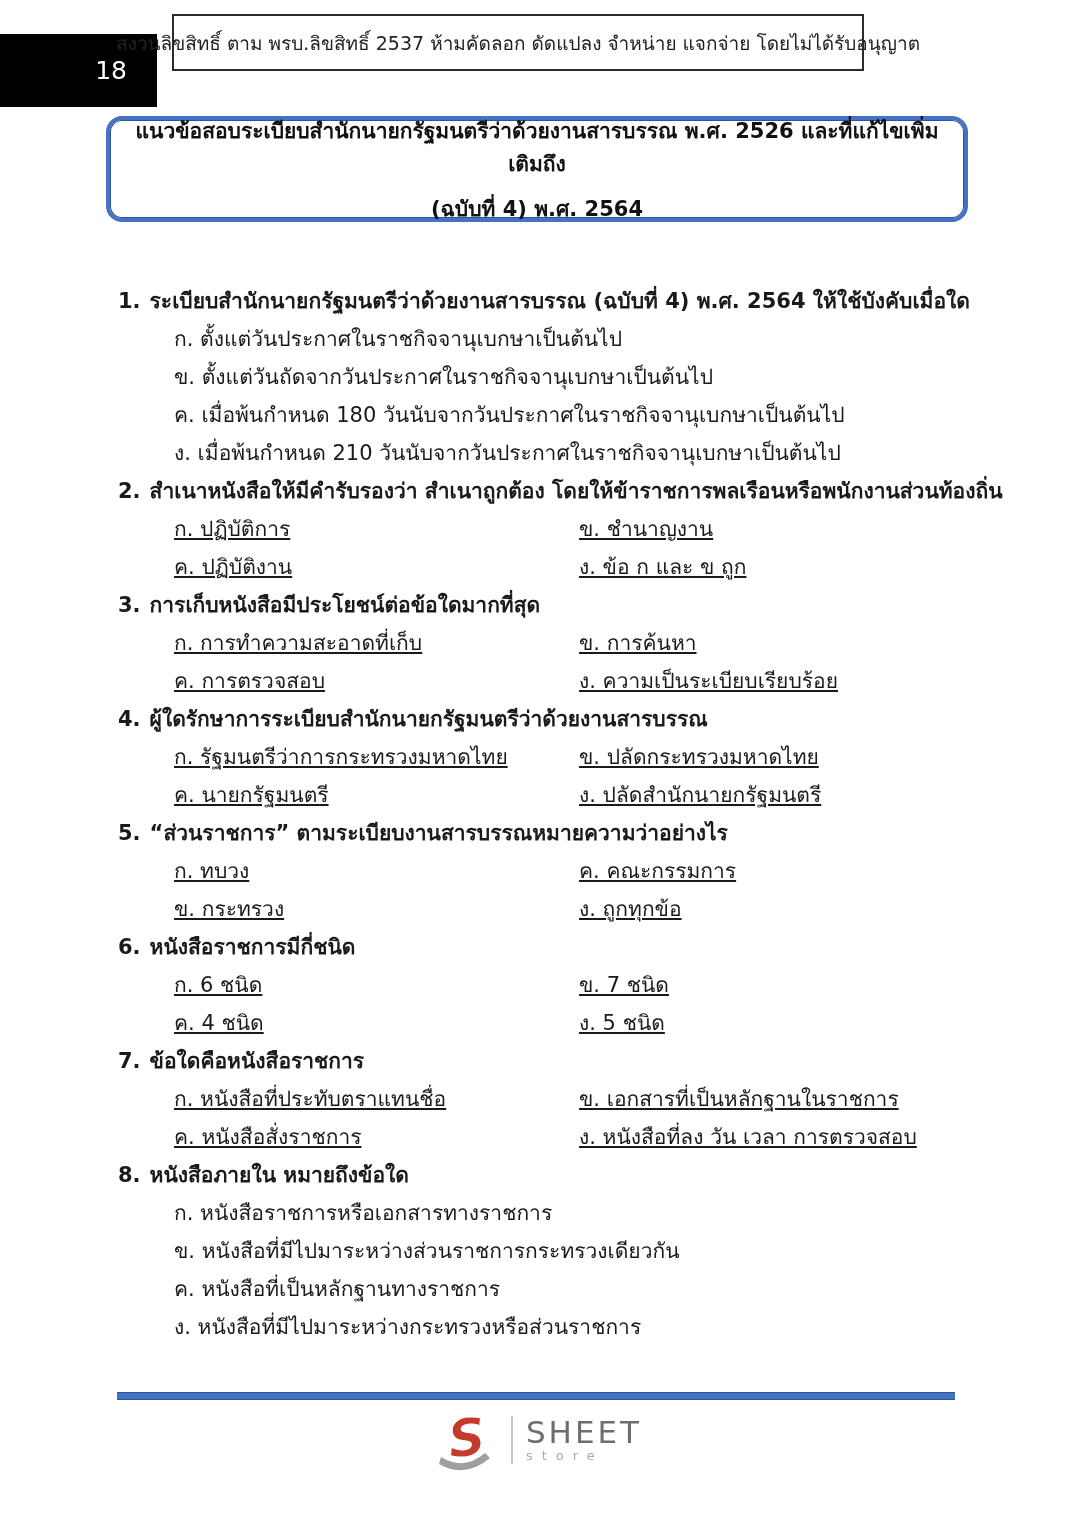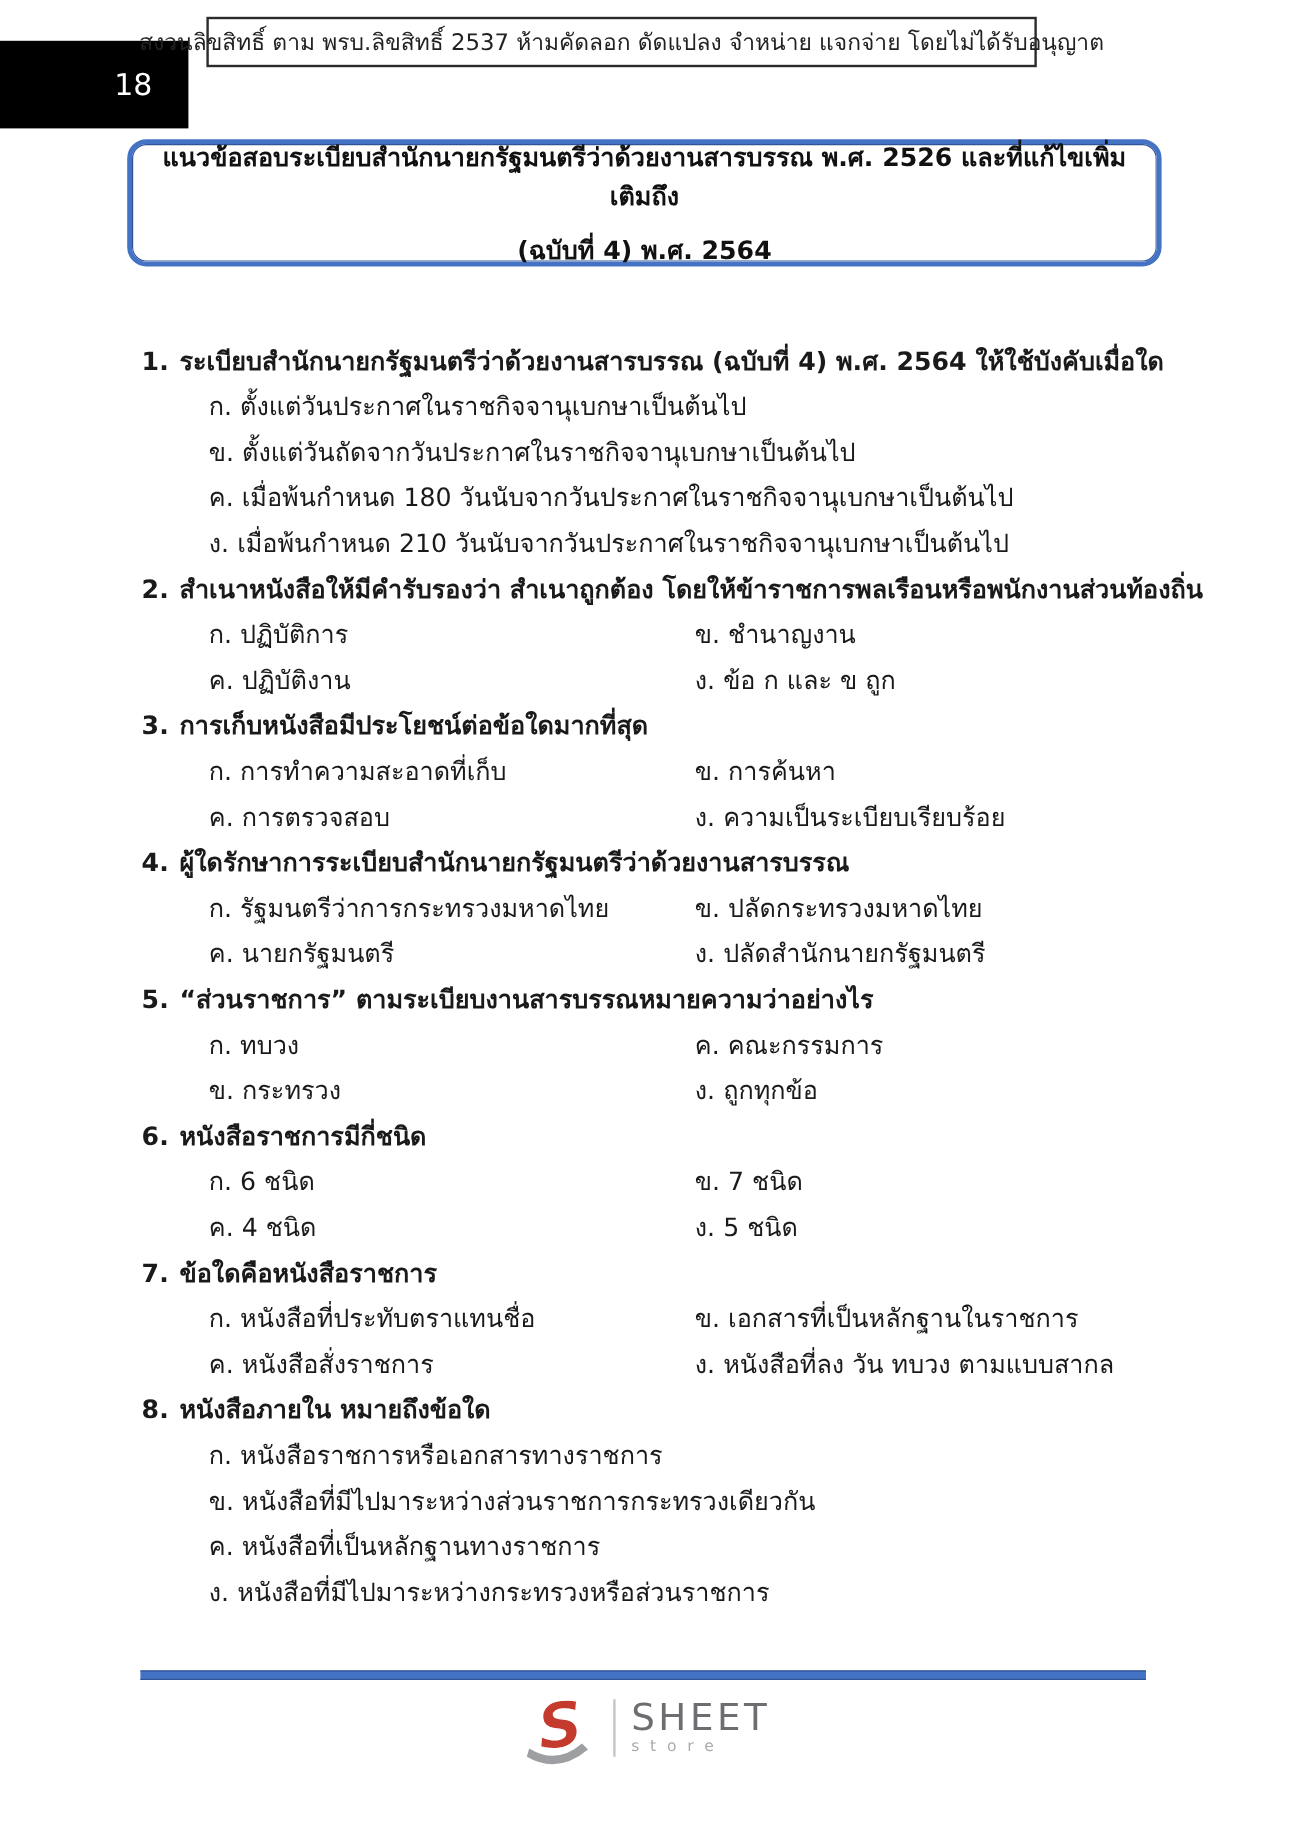--- a/index.html
+++ b/index.html
@@ -9,21 +9,21 @@
     overflow:hidden;
   }
   
   .pagenum-box {
     position:absolute; left:0; top:34px; width:157px; height:73px;
     background:#000000; color:#ffffff; display:flex; align-items:center;
     justify-content:flex-end; padding-right:30px; box-sizing:border-box;
     font-size:25px;
   }
   .copyright-box {
-    position:absolute; left:172px; top:14px; width:692px; height:42px;
+    position:absolute; left:172px; top:14px; width:692px; height:57px;
     border:2px solid #2b2b2b; box-sizing:border-box;
     display:flex; align-items:center; justify-content:center;
     font-size:19px; color:#222; white-space:nowrap;
   }
   
   .title-box {
     position:absolute; left:106px; top:116px; width:862px; height:106px;
     border:4px solid #4472C4; border-radius:16px; box-sizing:border-box;
     box-shadow: inset 0 0 0 1px #2f5496;
     display:flex; flex-direction:column; align-items:center; justify-content:center;
@@ -31,21 +31,21 @@
     padding:0 24px;
   }
   
   .content { position:absolute; left:118px; top:282px; width:844px; font-size:21px; }
   .question-block { margin:0; }
   .qrow { line-height:38px; font-weight:700; white-space:nowrap; }
   .qrow .qnum { display:inline-block; margin-right:9px; }
   .qcont { line-height:38px; font-weight:700; }
   .choice { line-height:38px; font-weight:400; white-space:nowrap; }
   .choices-list { padding-left:56px; }
-  .choices-grid { display:grid; grid-template-columns:405px 1fr; padding-left:56px; }
+  .choices-grid { display:grid; grid-template-columns:405px 1fr; padding-left:56px;text-decoration:underline; }
   
   .footer-rule {
     position:absolute; left:117px; top:1392px; width:838px; height:6px;
     background:#4472C4; border-top:1px solid #2f5496; border-bottom:1px solid #2f5496;
   }
   .logo { position:absolute; left:0; top:1408px; width:1076px;
     display:flex; align-items:center; justify-content:center; gap:13px; }
   .logo-divider { width:2px; height:48px; background:#c3c5c7; }
   .logo-text { display:flex; flex-direction:column; }
   .logo-brand { font-size:31px; font-weight:400; color:#6d6e71; letter-spacing:3px; line-height:30px; }
@@ -143,21 +143,21 @@
     </div>
 
     <div class="question-block">
       <div class="qrow">
         <span class="qnum">7.</span><span>ข้อใดคือหนังสือราชการ</span>
       </div>
       <div class="choices-grid">
         <div class="choice">ก. หนังสือที่ประทับตราแทนชื่อ</div>
         <div class="choice">ข. เอกสารที่เป็นหลักฐานในราชการ</div>
         <div class="choice">ค. หนังสือสั่งราชการ</div>
-        <div class="choice">ง. หนังสือที่ลง วัน ทบวง ตามแบบสากล</div>
+        <div class="choice">ง. หนังสือที่ลง วัน เวลา การตรวจสอบ</div>
       </div>
     </div>
 
     <div class="question-block">
       <div class="qrow">
         <span class="qnum">8.</span><span>หนังสือภายใน หมายถึงข้อใด</span>
       </div>
       <div class="choices-list">
         <div class="choice">ก. หนังสือราชการหรือเอกสารทางราชการ</div>
         <div class="choice">ข. หนังสือที่มีไปมาระหว่างส่วนราชการกระทรวงเดียวกัน</div>

